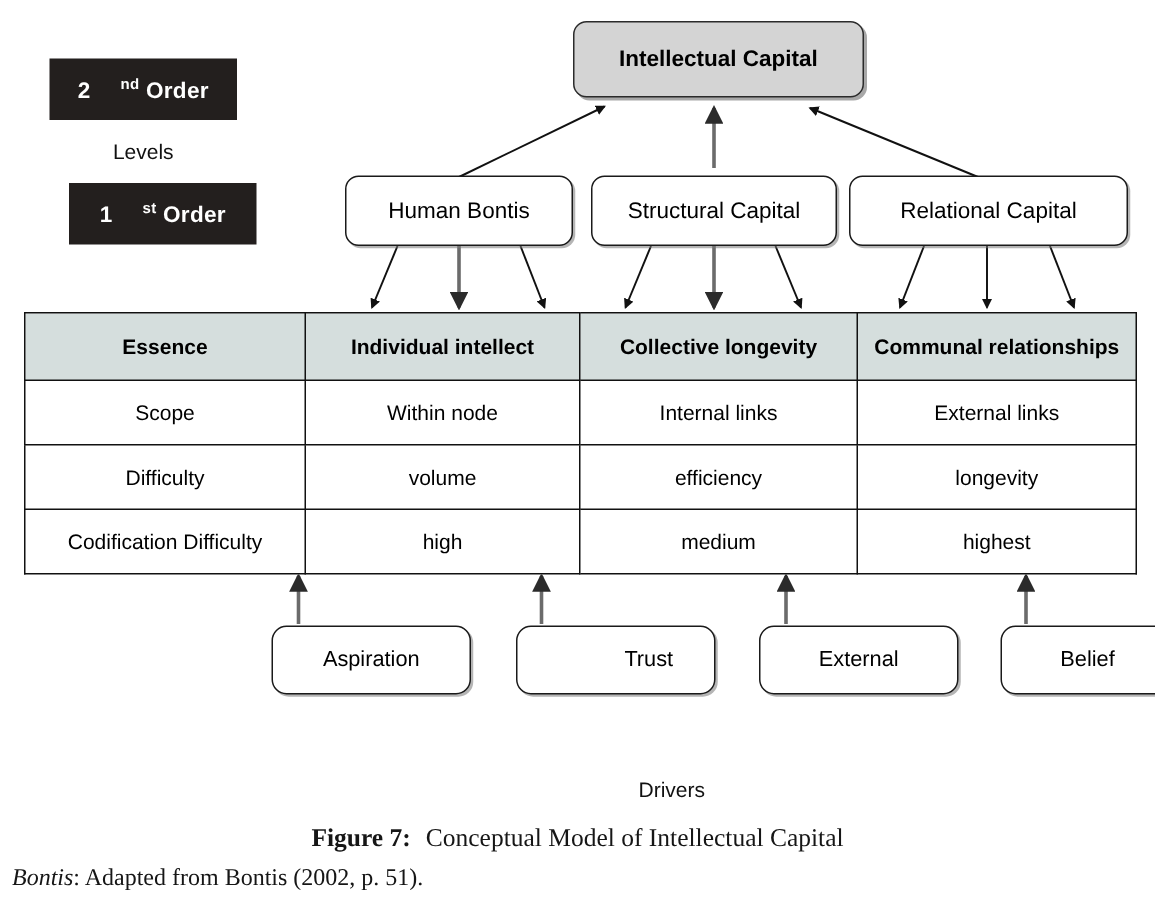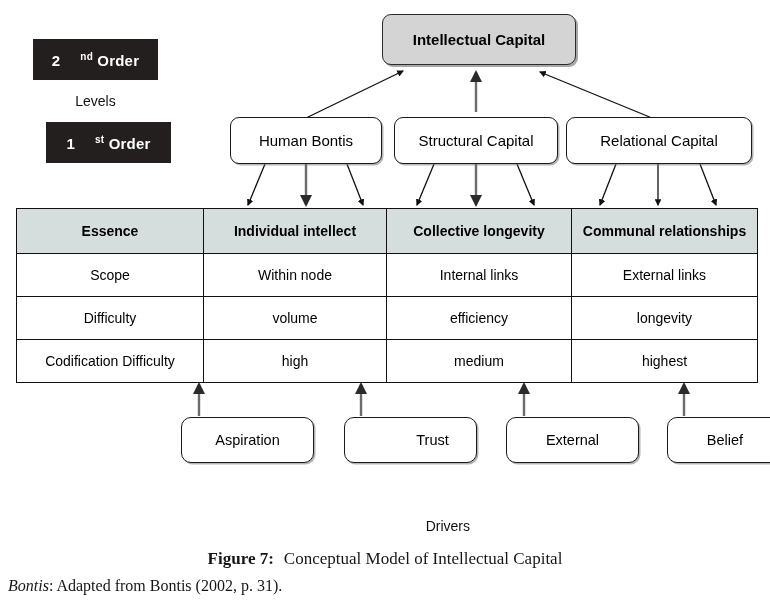--- a/index.html
+++ b/index.html
@@ -221,16 +221,16 @@
   <div class="node driver" style="left:458px; top:417px; width:133px; height:46px;">External</div>
   <div class="node driver" style="left:619px; top:417px; width:116px; height:46px;">Belief</div>
 
   <div class="drivers-label" style="left:300px; top:498px; width:170px; text-align:right;margin-top:20px;">Drivers</div>
 
   <div class="caption" id="fig-caption">
     <span class="figno">Figure 7:</span><span class="figtitle">Conceptual Model of Intellectual Capital</span>
   </div>
 
   <div class="caption" id="source-line">
-    <span class="src">Bontis</span><span>: Adapted from Bontis (2002, p. 31).</span>
+    <span class="src">Bontis</span><span>: Adapted from Bontis (2002, p. 51).</span>
   </div>
 
 </div>
 
 </body></html>

